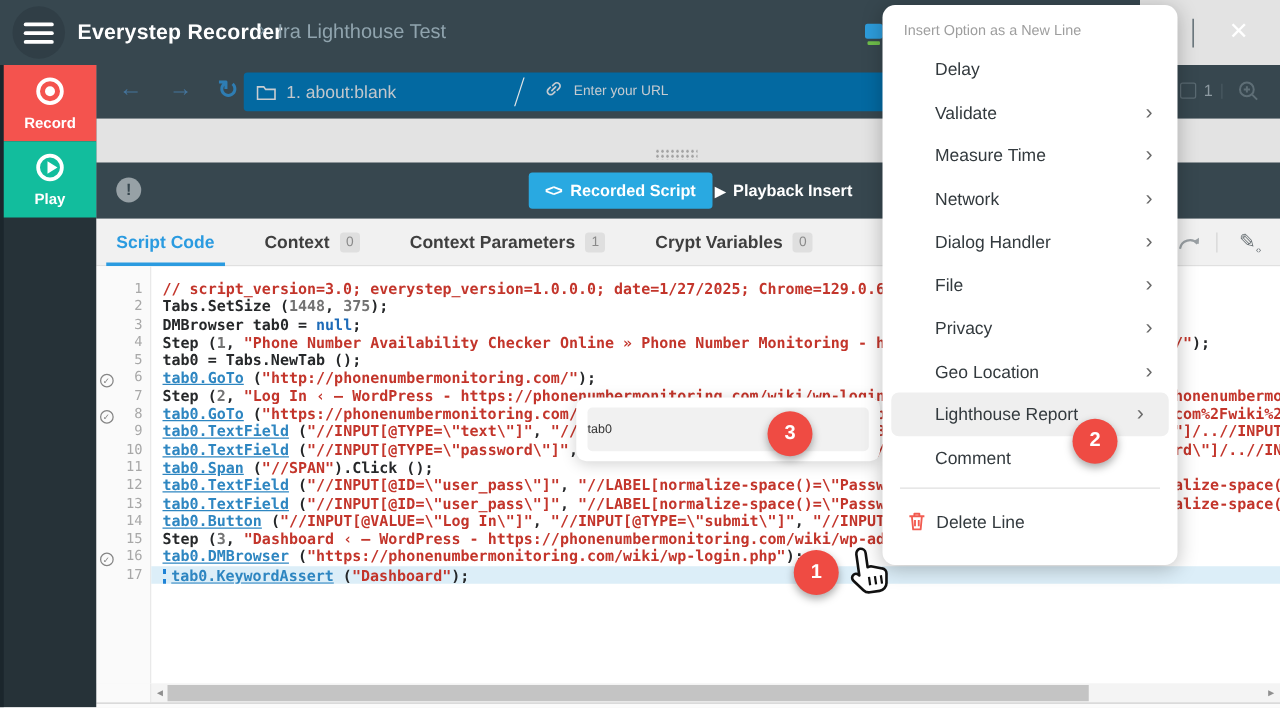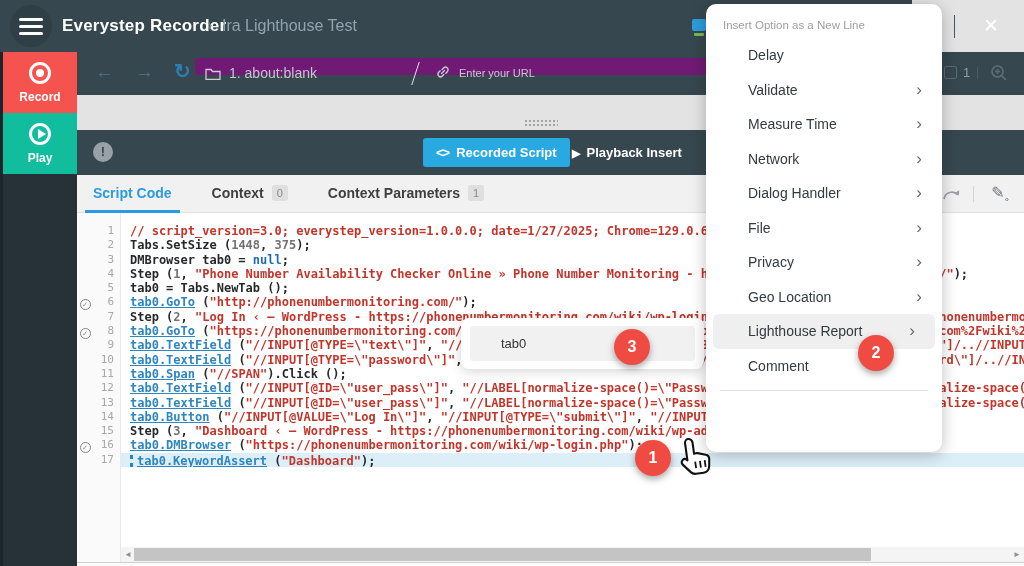--- a/index.html
+++ b/index.html
@@ -31,21 +31,21 @@
   .ico-record::after { content:""; position:absolute; left:4px; top:4px; width:8px; height:8px; background:#FFF; border-radius:50%; }
   .ico-play { display:inline-block; margin-top:10px; width:22px; height:22px; border:3px solid #FFF; border-radius:50%; position:relative; }
   .ico-play::after { content:""; position:absolute; left:6px; top:3px; width:0; height:0; border-left:8px solid #FFF; border-top:5px solid transparent; border-bottom:5px solid transparent; }
 
   
   .nav-row { position:absolute; left:77px; top:52px; width:947px; height:43px; background:#37474F; }
   .nav-ico { position:absolute; top:9px; font-size:19px; font-weight:bold; cursor:pointer; }
   .nav-back { left:18px; color:#44749C; }
   .nav-fwd  { left:58px; color:#44749C; }
   .nav-ref  { left:97px; color:#2E7DB3; font-size:20px; top:7px; }
-  .url-bar { position:absolute; left:118px; top:6px; width:740px; height:17px; background:#701a75; border-radius:3px; }
+  .url-bar { position:absolute; left:118px; top:6px; width:740px; height:31px; background:#0369a1; border-radius:3px; }
   .url-tab { position:absolute; left:10px; top:0; height:31px; line-height:31px; color:#C2C7CC; font-size:14px; cursor:pointer; }
   .folder-ico { display:inline-block; vertical-align:-2px; margin-right:8px; }
   .tab-slant { position:absolute; left:220px; top:4px; width:1px; height:23px; background:#E2E5E7; transform:skewX(-18deg); }
   .url-input { position:absolute; left:240px; top:0; height:31px; line-height:31px; color:#C6CBD0; font-size:11px; cursor:text; }
   .link-ico { display:inline-block; vertical-align:-3px; margin-right:8px; }
   .nav-right-1 { position:absolute; left:867px; top:14px; width:13px; height:13px; border:1.5px solid #5A6A72; border-radius:2px; }
   .nav-count { position:absolute; left:886px; top:13px; color:#8D9AA1; font-size:13px; }
   .nav-dot { position:absolute; left:900px; top:15px; width:1px; height:12px; background:#4A5A62; }
   .nav-zoom { position:absolute; left:912px; top:11px; cursor:pointer; }
 
@@ -89,21 +89,21 @@
   
   .gutter-foot { position:absolute; left:77px; top:547px; width:44px; height:19px; background:#FAFAFA; border-right:1px solid #E9E9E9; }
   .hscroll { position:absolute; left:121px; top:547px; width:903px; height:15px; background:#F4F4F4; }
   .hs-thumb { position:absolute; left:13px; top:1px; width:737px; height:13px; background:#C4C4C4; cursor:pointer; }
   .hs-arrow { position:absolute; top:3px; font-size:8px; color:#8F8F8F; cursor:pointer; }
   .hs-arrow.l { left:3px; } .hs-arrow.r { right:3px; }
   .page-foot { position:absolute; left:77px; top:562px; width:947px; height:4px; background:#FBFBFB; border-top:1px solid #CFCFCF; }
 
   
   .tooltip { position:absolute; left:461px; top:318px; width:243px; height:51px; background:#FFF; border-radius:8px; box-shadow:0 2px 12px rgba(0,0,0,.18); z-index:30; }
-  .tooltip .field { position:absolute; left:9px; top:8px; right:9px; bottom:8px; background:#F1F1F1; border-radius:4px; line-height:35px; padding-left:31px; font-size:13px; color:#333; cursor:text; }
+  .tooltip .field { position:absolute; left:9px; top:8px; right:9px; bottom:8px; background:#F1F1F1; border-radius:4px; line-height:35px; padding-left:0; font-size:10px; color:#333; cursor:text; }
 
   
   .menu { position:absolute; left:706px; top:4px; width:236px; height:448px; background:#FFF; border-radius:10px; box-shadow:0 3px 16px rgba(0,0,0,.25); z-index:40; }
   .menu-hdr { padding:15px 0 7px 17px; color:#9E9E9E; font-size:11.5px; }
   .mi { position:relative; height:34.5px; display:flex; align-items:center; padding:0 20px 0 42px; font-size:14px; color:#333A3E; cursor:pointer; }
   .mi .chev { margin-left:auto; color:#6A6A6A; font-size:17px; }
   .mi.hilite { background:#EFEFEF; border-radius:6px; margin:0 7px; padding-left:35px; }
   .menu-div { height:1px; background:#E0E0E0; margin:7px 14px; }
   .mi-del { display:flex; align-items:center; height:38px; padding-left:20px; font-size:14px; color:#333A3E; cursor:pointer; }
   .mi-del svg { margin-right:8px; }
@@ -181,20 +181,21 @@
     <div class="alert-ico">!</div>
     <div class="tg-btn tg-rec"><span class="gl">&lt;&gt;</span><span>Recorded Script</span></div>
     <div class="tg-btn tg-play"><span class="gl">▶</span><span>Playback Insert</span></div>
   </div>
 
   <div class="tabs-row">
     <div id="tabs-host" style="display:flex;">
         <div class="tab active"><span>Script Code</span></div>
         <div class="tab"><span>Context</span><span class="badge">0</span></div>
         <div class="tab"><span>Context Parameters</span><span class="badge">1</span></div>
+        <div class="tab"><span>Crypt Variables</span><span class="badge">0</span></div>
       </div>
     <svg class="redo-ico" width="20" height="14" viewBox="0 0 20 14">
         <path d="M2 12a8 8 0 0114-4" stroke="#9AA0A4" fill="none" stroke-width="1.7"></path>
         <path d="M17.2 3.2l-.2 5-4.2-2.2z" fill="#9AA0A4"></path>
       </svg>
     <div class="tr-div"></div>
     <div class="edit-ico">✎<sub>‹›</sub></div>
   </div>
 
   <div class="editor">
@@ -268,20 +269,26 @@
         </div>
         <div class="mi hilite">
           <span>Lighthouse Report</span>
           <span class="chev">›</span>
         </div>
         <div class="mi">
           <span>Comment</span>
         </div>
       </div>
     <div class="menu-div"></div>
+    <div class="mi-del">
+      <svg width="15" height="16" viewBox="0 0 15 16">
+          <path d="M1.5 4h12M5.5 4V2h4v2M3.5 4l1 10.5h6l1-10.5M6 7v5M9 7v5" stroke="#F25B50" fill="none" stroke-width="1.5" stroke-linejoin="round"></path>
+        </svg>
+      <span>Delete Line</span>
+    </div>
   </div>
 
   <div class="acirc a1">1</div>
   <div class="acirc a2">2</div>
   <div class="acirc a3">3</div>
 
   <svg class="cursor" width="38" height="42" viewBox="0 0 24 28" style="transform:rotate(-8deg);">
     <path d="M9 1.5c1.5 0 2.7 1.2 2.7 2.7v7.6l1.1-.2c.4-.1.9 0 1.3.1l5.2 1.8c1.3.4 2.1 1.7 1.9 3l-.7 5c-.3 2.1-2.1 3.7-4.2 3.7h-5.2c-1.3 0-2.5-.6-3.3-1.6l-4.6-5.7c-.8-1-.6-2.4.4-3.1.8-.6 2-.5 2.7.3l.4.4V4.2c0-1.5 1.2-2.7 2.3-2.7z" fill="#FFF" stroke="#111" stroke-width="1.4" stroke-linejoin="round"></path>
     <path d="M11.7 17v4.5M14.9 17v4.5M18.1 17v4.5" stroke="#111" stroke-width="1.2" fill="none"></path>
   </svg>

